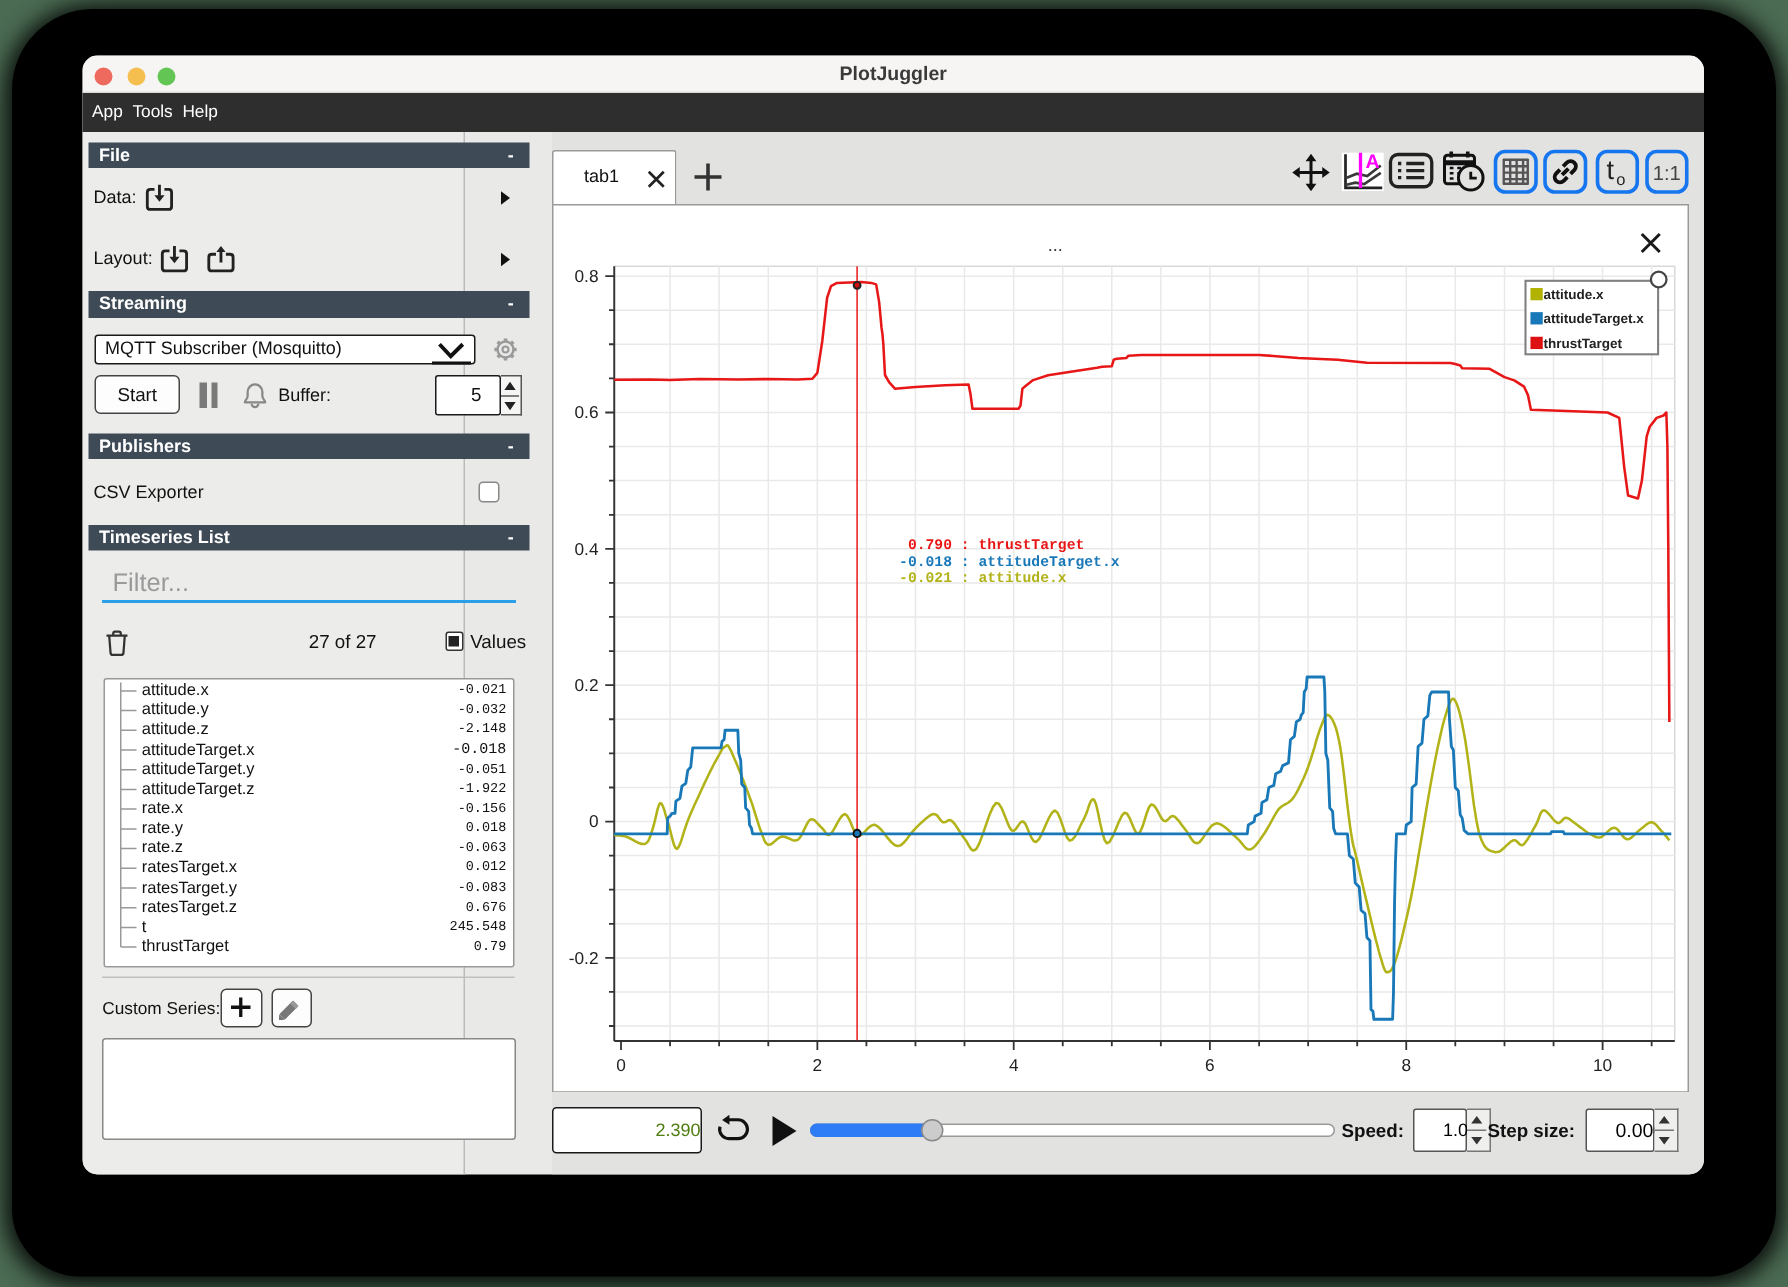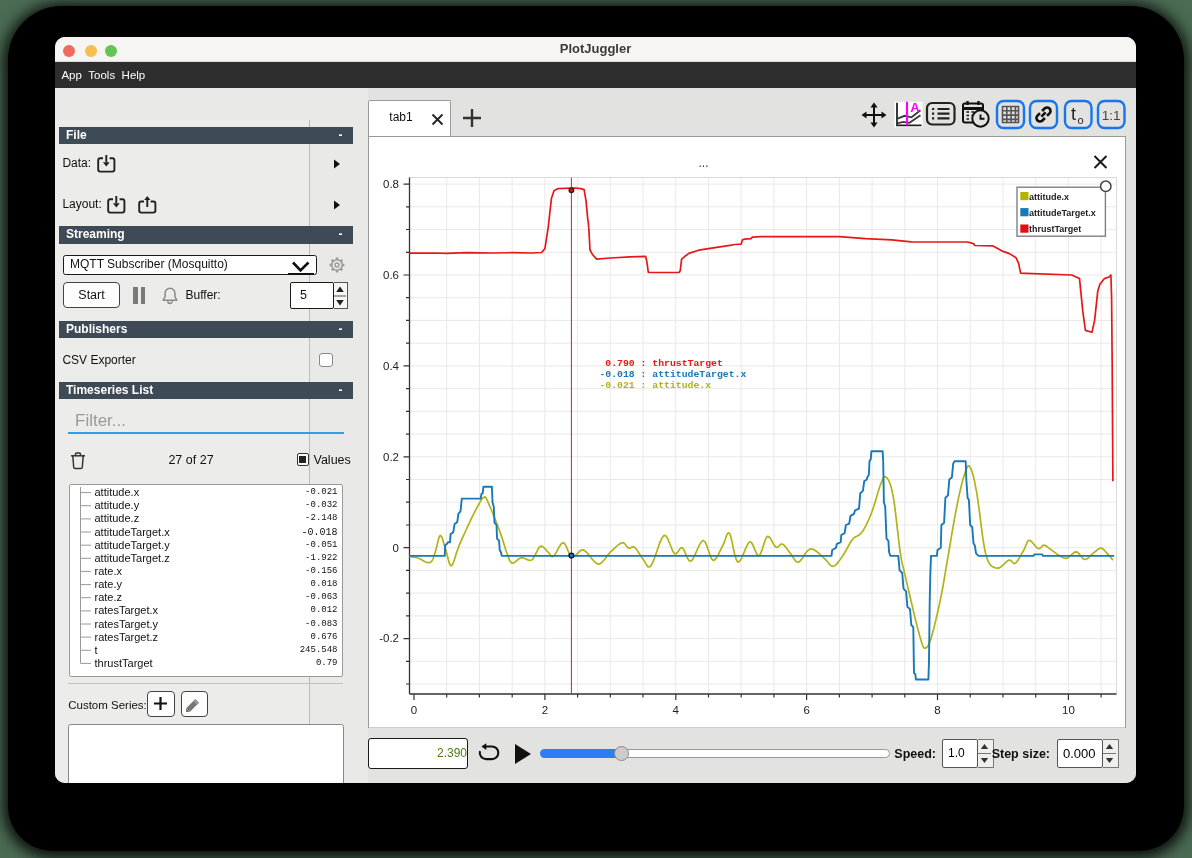--- a/index.html
+++ b/index.html
@@ -9,32 +9,32 @@
   background:#e9e9e8; border-radius:10px; overflow:hidden; }
 #titlebar { position:absolute; left:0; top:0; width:100%; height:25px; background:#f6f5f3;
   border-bottom:1px solid #dcdbda; }
 #titlebar .t { position:absolute; width:100%; text-align:center; top:4px; font-size:13px;
   font-weight:bold; color:#3a3a3a; }
 .light { position:absolute; top:7.6px; width:12.8px; height:12.8px; border-radius:50%; }
 #menubar { position:absolute; left:0; top:25px; width:100%; height:26px; background:#2e2e2e;
   color:#fff; font-size:11.5px; font-weight:normal; line-height:26px; }
 #menubar span { position:absolute; top:0; }
 #leftpanel { position:absolute; left:0; top:51px; width:255px; height:695px;
-  background:#ececeb; border-right:1px solid #bbb;margin-top:32px; }
+  background:#ececeb; border-right:1px solid #bbb; }
 .hdr { position:absolute; left:3.5px; width:294px; height:17.5px; background:#3e4a56;
   color:#fff; font-size:12px; font-weight:bold; line-height:17.5px; }
 .hdr span { margin-left:7.5px; }
 .hdr .hm { position:absolute; right:10px; margin:0; }
 .lbl { position:absolute; font-size:12px; color:#111; line-height:15px; }
 #rightpane { position:absolute; left:312.5px; top:51px; width:768.5px; height:695px;
   background:#e2e2e1; }
 #tab1 { position:absolute; left:0.5px; top:12.3px; width:83.3px; height:36.2px; background:#fff;
   border:1px solid #9a9a9a; border-bottom:none; border-radius:2px 2px 0 0; z-index:3; }
 #plotwrap { position:absolute; left:0; top:47.5px; width:758px; height:592.5px; z-index:2; }
-.box { background:#fff; border:1.5px solid #1a1a1a; border-radius:3.5px; position:absolute; }
+.box { background:#fff; border:1.5px solid #1a1a1a; border-radius:3.5px; position:absolute;padding-left:14px; }
 .sbtn { background:#fdfdfd; border:1.5px solid #444; border-radius:4px; position:absolute; }
 </style></head>
 <body>
 <div id="shadow"></div>
 <div id="win">
   <div id="titlebar">
     <div class="light" style="left:7.6px;background:#ee6a5f"></div>
     <div class="light" style="left:29.6px;background:#f5bf4f"></div>
     <div class="light" style="left:49.6px;background:#62c554"></div>
     <div class="t">PlotJuggler</div>
@@ -109,21 +109,21 @@
     <div class="hdr" style="top:261.5px"><span>Timeseries List</span><span class="hm">-</span></div>
     <div style="position:absolute;left:20px;top:291px;font-size:17px;color:#9a9a9a">Filter...</div>
     <div style="position:absolute;left:13px;top:312px;width:276px;height:2px;background:#2ba0e8"></div>
     <div style="position:absolute;left:15px;top:331.5px"><svg width="16" height="18" viewBox="0 0 16 18">
           <g fill="none" stroke="#333" stroke-width="1.5">
             <path d="M1,3.8h14"></path>
             <path d="M5.5,3.5V2.2Q5.5,1 6.7,1h2.6Q10.5,1 10.5,2.2v1.3"></path>
             <path d="M2.8,3.8l0.9,11.4q0.1,1.4 1.5,1.4h5.6q1.4,0 1.5,-1.4l0.9,-11.4"></path>
           </g>
         </svg></div>
-    <div style="position:absolute;left:76px;top:332.5px;width:120px;text-align:center;font-size:12.5px;color:#111">27 of 27</div>
+    <div style="position:absolute;left:76px;top:332.5px;width:120px;text-align:right;font-size:12.5px;color:#111">27 of 27</div>
     <div style="position:absolute;left:241.8px;top:333.4px;width:12.5px;height:12.5px;border:1.6px solid #333;border-radius:2px;background:#fff">
       <div style="position:absolute;left:1.6px;top:1.6px;width:6.6px;height:6.6px;background:#222"></div>
       </div>
     <div style="position:absolute;left:258.5px;top:332.5px;font-size:12.5px;color:#111">Values</div>
     <div style="position:absolute;left:13.5px;top:364px;width:274.5px;height:193px;background:#fff;border:1px solid #999;border-radius:2px">
       <svg style="position:absolute;left:0;top:0" width="30" height="193" viewBox="0 0 30 193">
           <path d="M10.5,2V178.4" stroke="#999" fill="none" stroke-width="1"></path>
           <path d="M10.5,7.6H21M10.5,20.7H21M10.5,33.9H21M10.5,47.0H21M10.5,60.2H21M10.5,73.3H21M10.5,86.4H21M10.5,99.6H21M10.5,112.7H21M10.5,125.9H21M10.5,139.0H21M10.5,152.1H21M10.5,165.3H21M10.5,178.4H21" stroke="#999" fill="none" stroke-width="1"></path>
         </svg>
       <div style="position:absolute;left:25px;top:1.1px;height:13px;line-height:13px;font-size:11px;color:#111">attitude.x</div>

